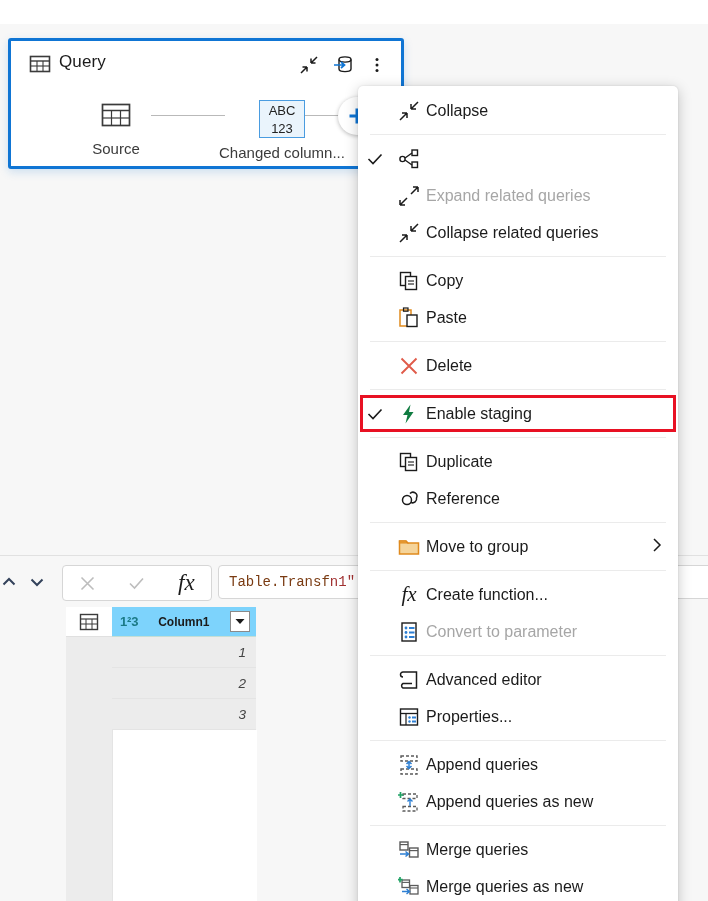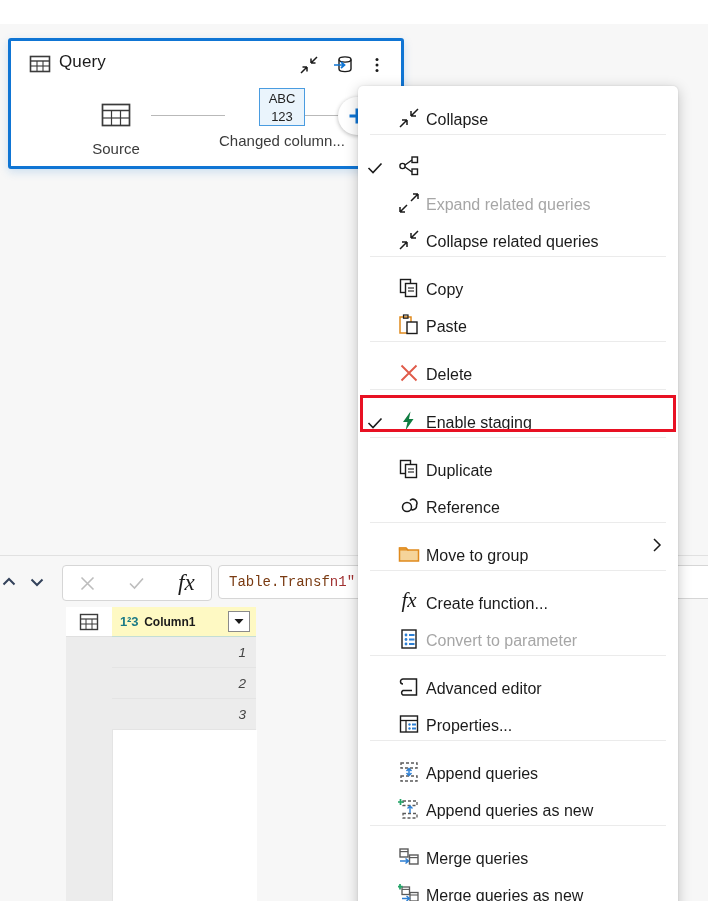--- a/index.html
+++ b/index.html
@@ -30,21 +30,21 @@
   .qc-title {
     position: absolute; left: 48px; top: 11px;
     font-size: 17px; color: #1b1b1b; letter-spacing: .1px;
   }
   .qc-actions { position: absolute; right: 8px; top: 8px; display: flex; align-items: center; gap: 2px; }
   .qc-act { width: 32px; height: 32px; display: flex; align-items: center; justify-content: center; cursor: pointer; border-radius: 3px; }
 
   .qc-steps { position: relative; height: 80px; }
   .step { position: absolute; text-align: center; }
   .step-src { left: 62px; top: 8px; width: 86px; }
-  .step-chg { left: 196px; top: 0; width: 150px; }
+  .step-chg { left: 196px; top: 12px; width: 150px; }
   .step-label { font-size: 15px; color: #3b3b3b; margin-top: 7px; white-space: nowrap; }
   .step-icon-box { display: flex; align-items: center; justify-content: center; height: 36px; }
   .abc123 {
     display: inline-block; width: 46px; height: 38px;
     border: 1px solid #4a9ce0; background: #eaf4fc;
     font-size: 13px; line-height: 18px; color: #222; box-sizing: border-box; padding-top: 1px;
     font-family: "Liberation Sans", sans-serif;
   }
   .connector { position: absolute; height: 1px; background: #b9b9b9; top: 26px; }
   .conn-1 { left: 140px; width: 74px; }
@@ -76,22 +76,22 @@
   .formula-input .tail { color: #a03030; }
 
   
   .grid { position: absolute; left: 66px; top: 583px; }
   .grid-head { display: flex; height: 30px; }
   .gh-corner {
     width: 46px; background: #ffffff; border-bottom: 1px solid #e0e0e0;
     display: flex; align-items: center; justify-content: center;
   }
   .gh-col {
-    width: 144px; background: #fef9c3; border-bottom: 1px solid #c4ded5;
-    display: flex; align-items: center; padding-left: 8px; box-sizing: border-box; gap: 6px;
+    width: 144px; background: #7dd3fc; border-bottom: 1px solid #c4ded5;
+    display: flex; align-items: center; padding-left: 8px; box-sizing: border-box; gap: 20px;
   }
   .type-ind { font-size: 13px; color: #1b7a86; font-weight: bold; letter-spacing: -.2px; }
   .col-name { font-size: 12px; color: #1b1b1b; font-weight: bold; flex: 1; }
   .col-filter {
     width: 20px; height: 19px; background: #ffffff; border: 1px solid #8a8a8a;
     display: flex; align-items: center; justify-content: center; margin-right: 6px; cursor: pointer;
   }
   .grid-row { display: flex; height: 31px; }
   .cell-idx {
     width: 46px; background: #ececec; border-bottom: 1px solid #e4e4e4;
@@ -106,21 +106,21 @@
   .grid-rail { position: absolute; left: 0; top: 30px; width: 46px; height: 288px; background: #ececec; }
   .grid-body-bg { position: absolute; left: 46px; top: 123px; width: 144px; height: 195px; background: #ffffff; border-left: 1px solid #e4e4e4; }
 
   
   .menu {
     position: absolute; left: 358px; top: 62px; width: 320px;
     background: #ffffff; border-radius: 5px;
     box-shadow: 0 3px 14px rgba(0,0,0,.22), 0 0 2px rgba(0,0,0,.12);
     padding: 6px 0 8px 0; box-sizing: border-box;
   }
-  .mi { position: relative; display: flex; align-items: flex-end; height: 37px; cursor: pointer; }
+  .mi { position: relative; display: flex; align-items: center; height: 37px; cursor: pointer; }
   .mi.disabled { cursor: default; }
   .mi-check { width: 34px; display: flex; align-items: center; justify-content: center; flex: none; }
   .mi-icon { width: 34px; display: flex; align-items: center; justify-content: center; flex: none; }
   .mi-label { font-size: 16px; color: #1b1b1b; white-space: nowrap; }
   .mi.disabled .mi-label { color: #a6a6a6; }
   .mi-sub { position: absolute; right: 14px; top: 50%; transform: translateY(-50%); }
   .sep { height: 1px; background: #ebebeb; margin: 5px 12px; }
   .hl-box {
     position: absolute; left: 2px; right: 2px; top: 0; bottom: 0;
     border: 3px solid #e81123; box-sizing: border-box; pointer-events: none;

